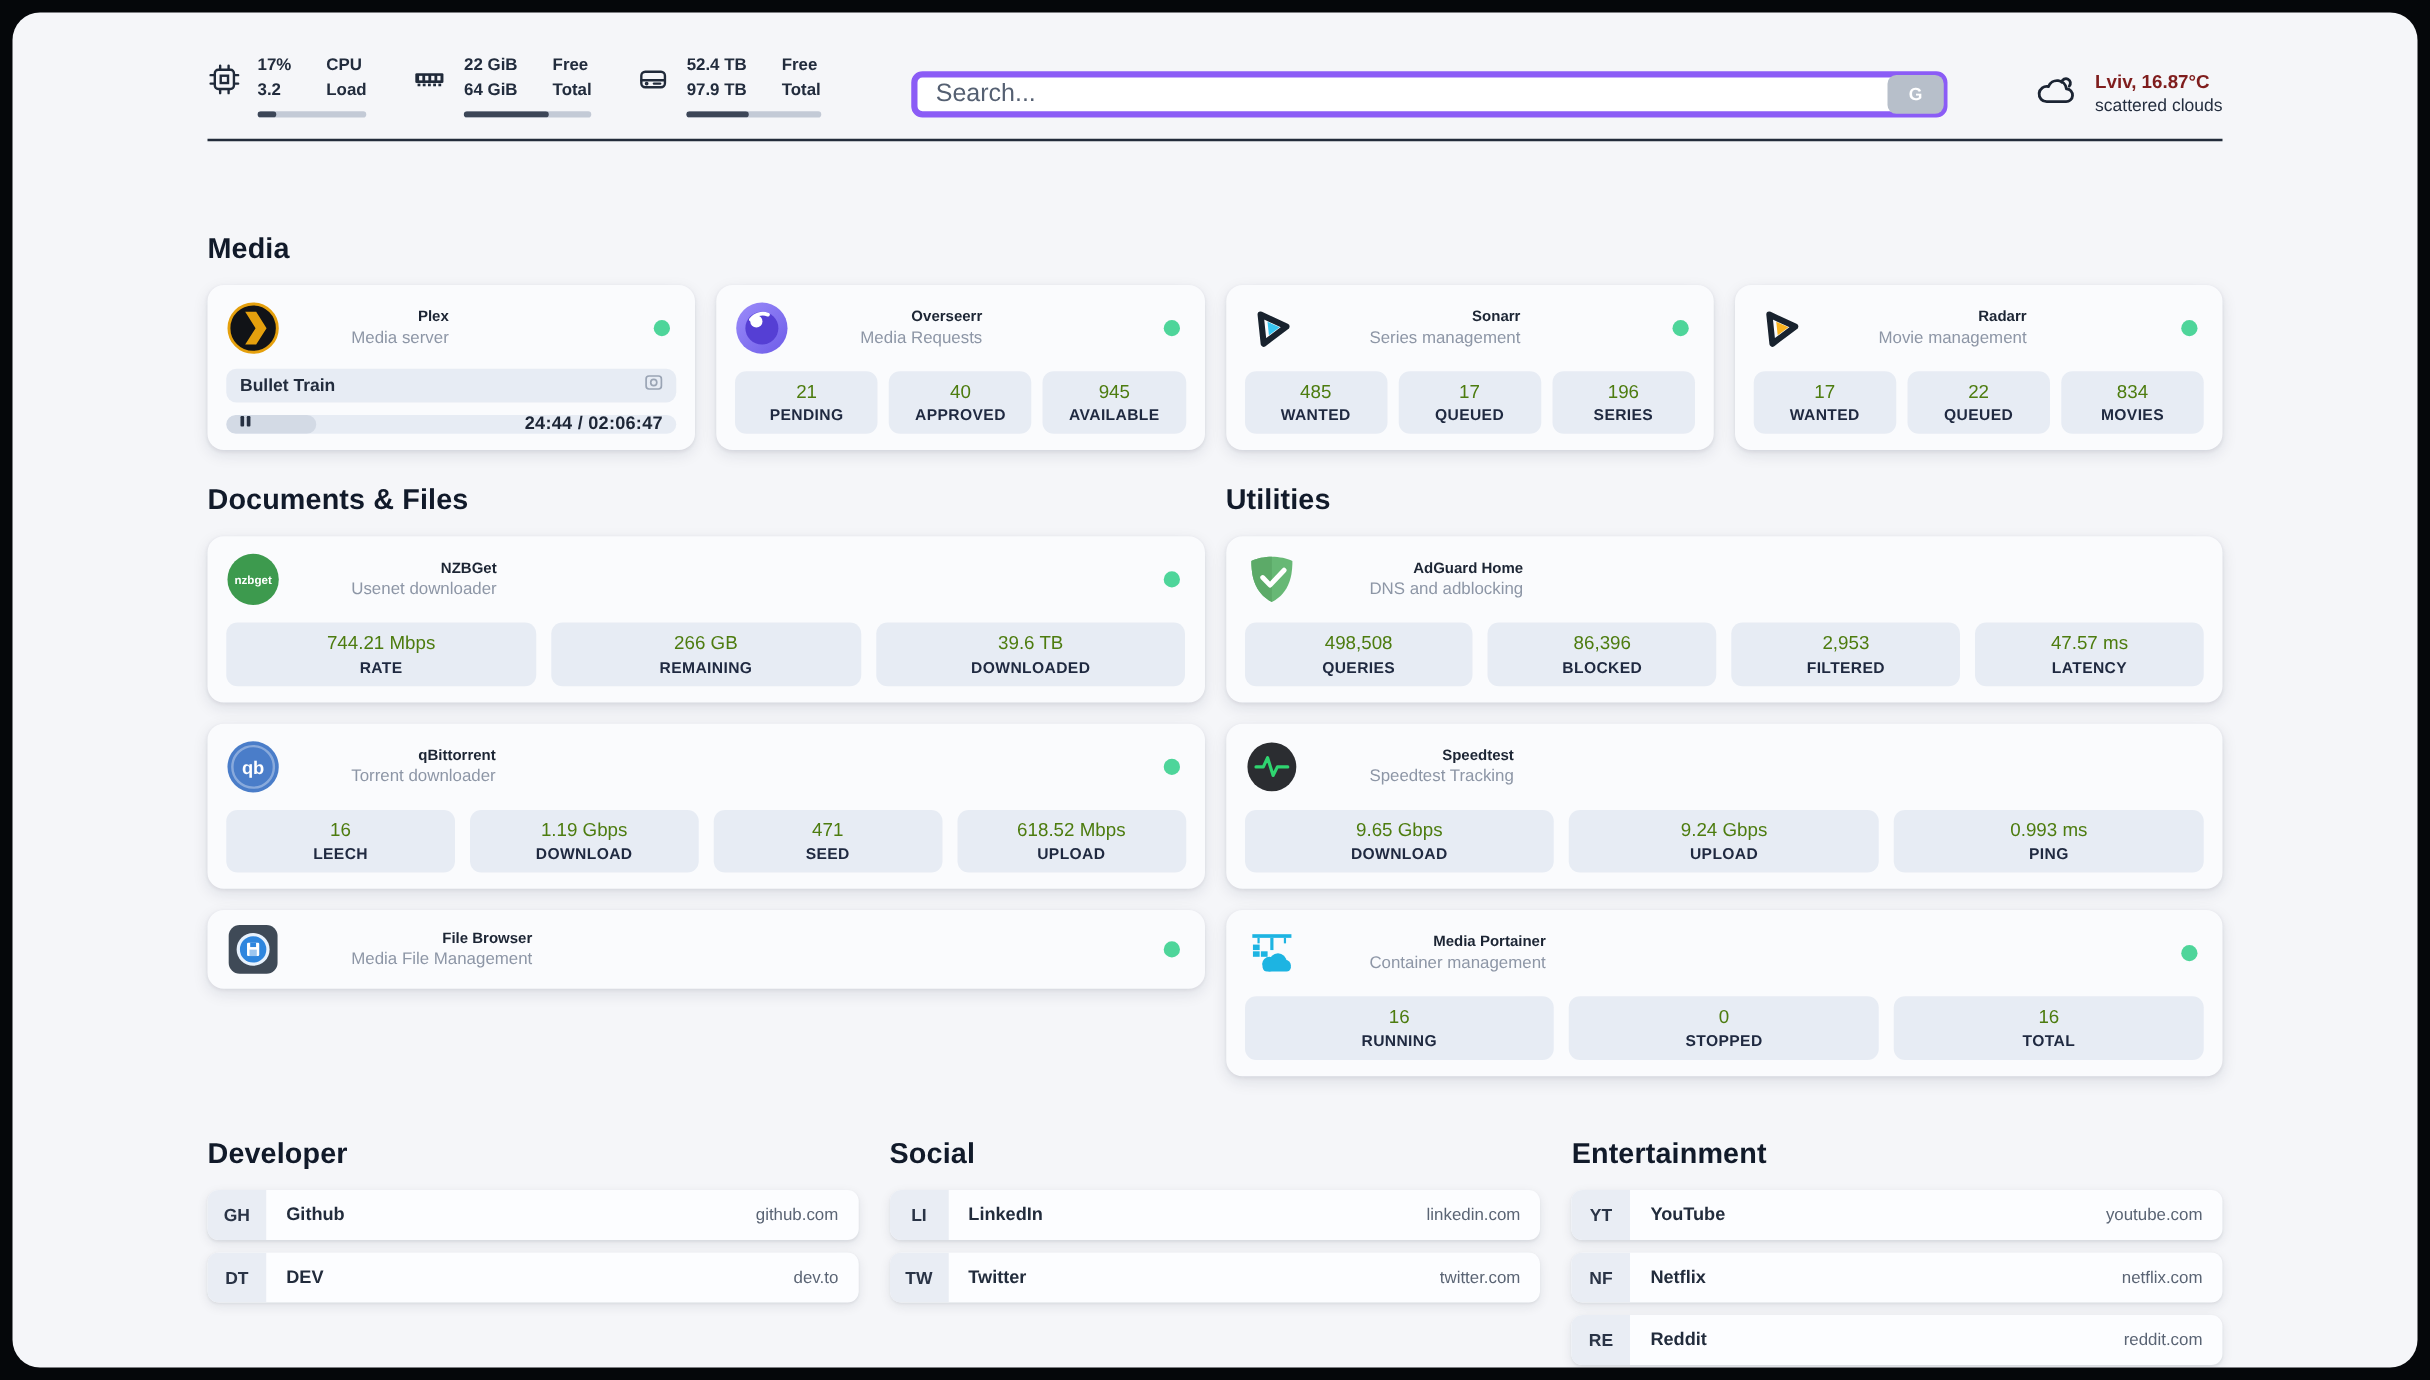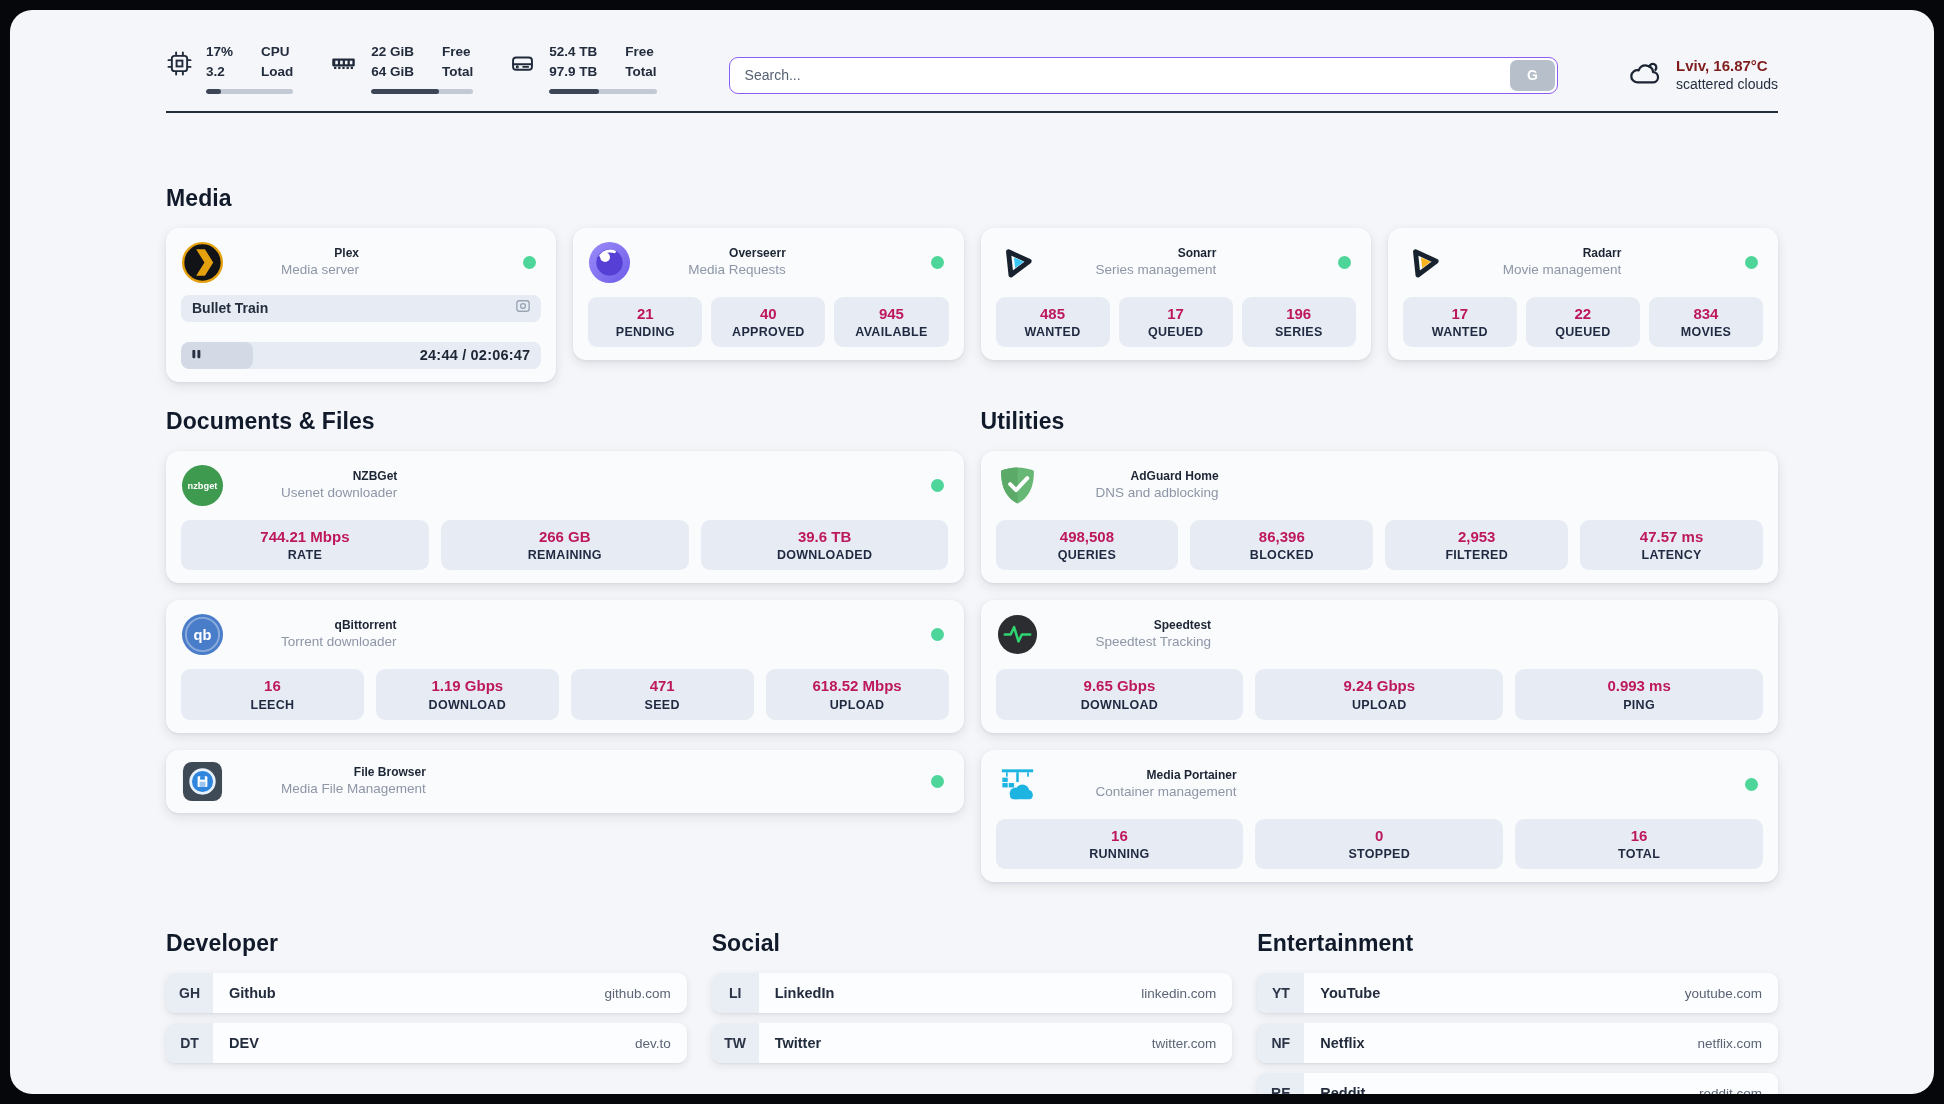--- a/index.html
+++ b/index.html
@@ -29,23 +29,23 @@
   .metric-cols { display:flex; gap:28px; }
   .mcol { display:flex; flex-direction:column; gap:3px; }
   .mcol span { font-size:13.5px; font-weight:600; color:#222c3d; line-height:1.25; }
   .metric-bar { height:5px; background:#c3cad6; border-radius:3px; margin-top:8px; overflow:hidden; }
   .metric-fill { height:100%; background:#3c4657; border-radius:3px; }
 
   .search-wrap { flex:1; position:relative; margin:2px 40px 0 44px; }
   .search-input {
     width:100%; height:37px;
     background:#ffffff;
-    border:1px solid #8b5cf6; border-radius:9px;
+    border:5px solid #8b5cf6; border-radius:9px;
     padding:0 56px 0 15px;
-    font-size:14px; color:#394253;
+    font-size:20px; color:#394253;
     font-family:"Liberation Sans", sans-serif;
     outline:none;
   }
   .search-input::placeholder { color:#556072; opacity:1; }
   .search-btn {
     position:absolute; top:3px; right:3px; bottom:3px; width:45px;
     background:#b7bfca; border:none; border-radius:7px;
     color:#ffffff; font-size:14px; font-weight:700;
     font-family:"Liberation Sans", sans-serif; cursor:pointer;
   }
@@ -77,33 +77,33 @@
   .app-icon { width:43px; height:43px; flex:none; line-height:0; }
   .app-icon svg { width:100%; height:100%; }
   .titles { display:flex; flex-direction:column; gap:3px; }
   .app-title { font-size:12px; font-weight:700; color:#1c2534; line-height:1.1;text-align:right; }
   .app-sub { font-size:13.5px; color:#8d96a6; line-height:1.1;margin-left:44px; }
   .status-dot { margin-left:auto; margin-right:5px; width:13px; height:13px; border-radius:50%; background:#4ed59a; flex:none; }
 
   .stats { display:grid; gap:12px; margin-top:13px; }
   .stats.tight { gap:9px; }
   .stat { background:#e7ecf4; border-radius:9px; text-align:center; padding:7px 5px 8px; }
-  .stat-value { font-size:15px; color:#be185d; font-weight:700; line-height:1.3; }
+  .stat-value { font-size:15px; color:#4d7c0f; font-weight:400; line-height:1.3; }
   .stat-label { font-size:12.5px; font-weight:700; color:#1f2940; margin-top:2px; letter-spacing:.3px; }
 
   
   .player-row {
     background:#e7ecf4; border-radius:8px; height:27px;
     display:flex; align-items:center; padding:0 9px 0 11px;
     margin-top:11px;
   }
   .track-name { font-size:14px; font-weight:600; color:#232d3e; flex:1; }
   .progress-row {
-    position:relative; background:#e7ecf4; border-radius:8px; height:27px;
-    margin-top:20px; display:flex; align-items:center; overflow:hidden;
+    position:relative; background:#e7ecf4; border-radius:8px; height:15px;
+    margin-top:10px; display:flex; align-items:center; overflow:hidden;
   }
   .elapsed {
     position:absolute; left:0; top:0; bottom:0;
     background:#d3dae5; border-radius:8px;
     display:flex; align-items:center; padding-left:10px;
   }
   .play-time { margin-left:auto; padding-right:11px; font-size:14.5px; font-weight:700; color:#1d2636; letter-spacing:.2px; position:relative; }
 
   
   .link-group h2 { margin-bottom:16px; }

